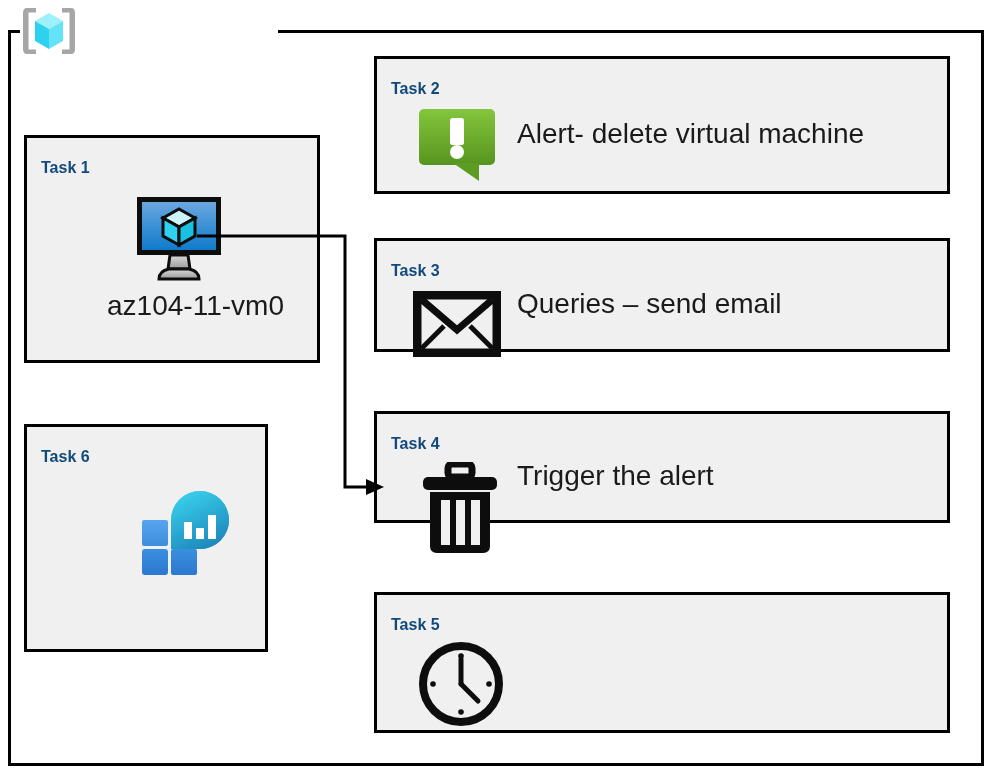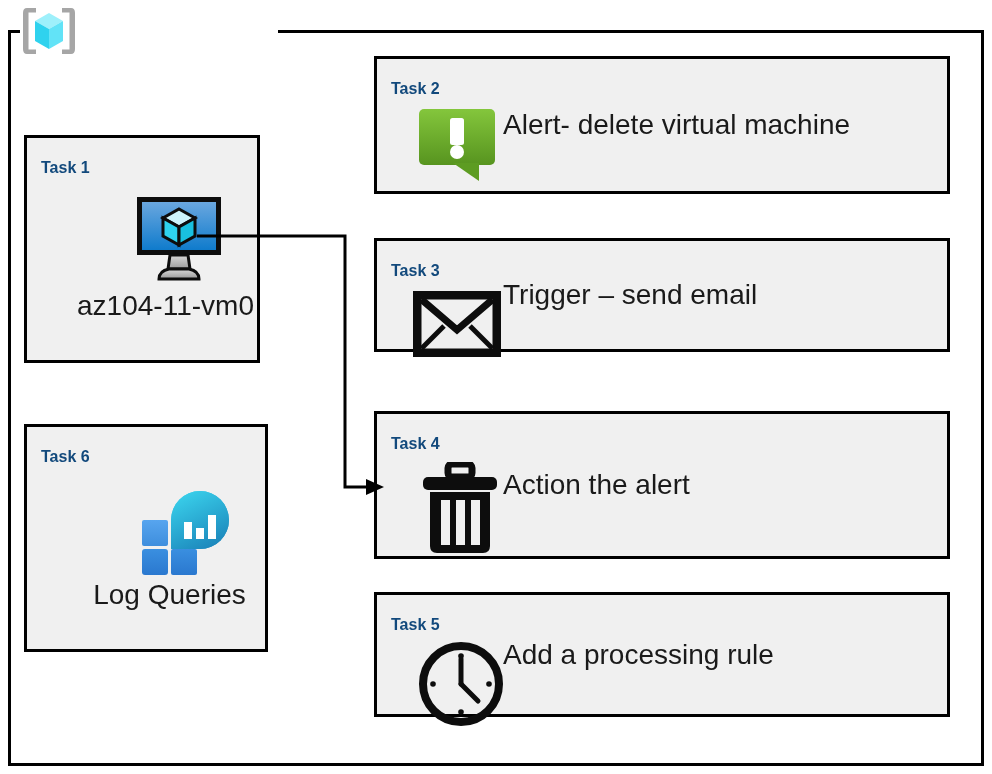--- a/index.html
+++ b/index.html
@@ -75,23 +75,24 @@
 
   
   .card.left .card-label {
     left: 0; right: 0;
     text-align: center;
     padding-left: 47px;
   }
 
   
   .card.right .card-label {
-    left: 126px;
+    left: 140px;
     top: 50%;
     transform: translateY(-50%);
+    margin-top: 9px;
     text-align: center;
   }
 
   
   #connector { position: absolute; left: 0; top: 0; width: 992px; height: 774px; pointer-events: none; }
 </style>
 </head>
 <body>
 
 <div id="stage">
@@ -109,21 +110,21 @@
 
         <path d="M29 8 L43 16 L29 24 L15 16 Z" fill="#9ef0fb"></path>
 
         <path d="M15 16 L29 24 L29 44 L15 36 Z" fill="#2fd2ee"></path>
 
         <path d="M43 16 L43 36 L29 44 L29 24 Z" fill="#62e3f7"></path>
       </svg>
     </span>
   </div>
 
-  <div class="card left" id="card-task-1" style="left:24px; top:135px; width:236px; height:228px;">
+  <div class="card left" id="card-task-1" style="left:24px; top:135px; width:296px; height:228px;">
     <div class="card-title">Task 1</div>
     <div class="card-icon" style="left:108px; top:55px;">
       <svg width="88" height="92" viewBox="0 0 88 92" aria-hidden="true">
         <defs>
           <linearGradient id="vmScreen" x1="0" y1="0" x2="0" y2="1">
             <stop offset="0" stop-color="#6aa7df"></stop>
             <stop offset="1" stop-color="#0f7bcc"></stop>
           </linearGradient>
           <linearGradient id="vmStand" x1="0" y1="0" x2="0" y2="1">
             <stop offset="0" stop-color="#d9d9d9"></stop>
@@ -169,21 +170,20 @@
         <rect x="38" y="66" width="26" height="26" rx="2" fill="url(#logSqB)"></rect>
 
         <path d="M38 37 A29 29 0 1 1 67 66 L38 66 Z" fill="url(#logBubble)"></path>
         <circle cx="67" cy="37" r="29" fill="url(#logBubble)"></circle>
 
         <rect x="51" y="39" width="8" height="17" fill="#ffffff"></rect>
         <rect x="63" y="45" width="8" height="11" fill="#ffffff"></rect>
         <rect x="75" y="32" width="8" height="24" fill="#ffffff"></rect>
       </svg>
     </div>
-    <div class="card-label" style="top:152px;">Log Queries</div>
   </div>
 
   <div class="card right" id="card-task-2" style="left:374px; top:56px; width:576px; height:138px;">
     <div class="card-title">Task 2</div>
     <div class="card-icon" style="left:40px; top:48px;">
       <svg width="80" height="76" viewBox="0 0 80 76" aria-hidden="true">
         <defs>
           <linearGradient id="alertGrad" x1="0" y1="0" x2="0" y2="1">
             <stop offset="0" stop-color="#84c63c"></stop>
             <stop offset="1" stop-color="#57941f"></stop>
@@ -201,56 +201,55 @@
   <div class="card right" id="card-task-3" style="left:374px; top:238px; width:576px; height:114px;">
     <div class="card-title">Task 3</div>
     <div class="card-icon" style="left:36px; top:50px;">
       <svg width="88" height="66" viewBox="0 0 88 66" aria-hidden="true">
         <rect x="4" y="4" width="80" height="58" fill="none" stroke="#0d0d0d" stroke-width="9"></rect>
         <path d="M8.5 8.5 L44 39 L79.5 8.5" fill="none" stroke="#0d0d0d" stroke-width="7"></path>
         <path d="M8.5 57.5 L31 35" fill="none" stroke="#0d0d0d" stroke-width="5"></path>
         <path d="M79.5 57.5 L57 35" fill="none" stroke="#0d0d0d" stroke-width="5"></path>
       </svg>
     </div>
-    <div class="card-label">Trigger – send email</div>
-  </div>
-
-  <div class="card right" id="card-task-4" style="left:374px; top:411px; width:576px; height:148px;">
+    <div class="card-label">Queries – send email</div>
+  </div>
+
+  <div class="card right" id="card-task-4" style="left:374px; top:411px; width:576px; height:112px;">
     <div class="card-title">Task 4</div>
     <div class="card-icon" style="left:44px; top:48px;">
       <svg width="78" height="94" viewBox="0 0 78 94" aria-hidden="true">
 
         <rect x="27" y="2" width="24" height="13" rx="4" fill="none" stroke="#0d0d0d" stroke-width="7"></rect>
 
         <rect x="2" y="15" width="74" height="13" rx="5" fill="#0d0d0d"></rect>
 
         <path d="M9 30 L69 30 L69 84 Q69 91 62 91 L16 91 Q9 91 9 84 Z" fill="#0d0d0d"></path>
 
         <rect x="20" y="38" width="9" height="45" fill="#f0f0f0"></rect>
         <rect x="35" y="38" width="9" height="45" fill="#f0f0f0"></rect>
         <rect x="50" y="38" width="9" height="45" fill="#f0f0f0"></rect>
       </svg>
     </div>
-    <div class="card-label">Action the alert</div>
-  </div>
-
-  <div class="card right" id="card-task-5" style="left:374px; top:592px; width:576px; height:125px;">
+    <div class="card-label">Trigger the alert</div>
+  </div>
+
+  <div class="card right" id="card-task-5" style="left:374px; top:592px; width:576px; height:141px;">
     <div class="card-title">Task 5</div>
     <div class="card-icon" style="left:40px; top:45px;">
       <svg width="88" height="88" viewBox="0 0 88 88" aria-hidden="true">
         <circle cx="44" cy="44" r="38" fill="none" stroke="#0d0d0d" stroke-width="8"></circle>
         <circle cx="44" cy="16" r="2.8" fill="#0d0d0d"></circle>
         <circle cx="72" cy="44" r="2.8" fill="#0d0d0d"></circle>
         <circle cx="44" cy="72" r="2.8" fill="#0d0d0d"></circle>
         <circle cx="16" cy="44" r="2.8" fill="#0d0d0d"></circle>
         <path d="M44 44 L44 19" fill="none" stroke="#0d0d0d" stroke-width="5" stroke-linecap="round"></path>
         <path d="M44 44 L61 61" fill="none" stroke="#0d0d0d" stroke-width="5" stroke-linecap="round"></path>
       </svg>
     </div>
-    <div class="card-label">Add a processing rule</div>
   </div>
 
   <svg id="connector" aria-hidden="true">
     <path d="M197 236 L345 236 L345 487 L366 487" fill="none" stroke="#000000" stroke-width="3"></path>
     <polygon points="366,479 384,487 366,495" fill="#000000"></polygon>
   </svg>
 
 </div>
 
 </body></html>

